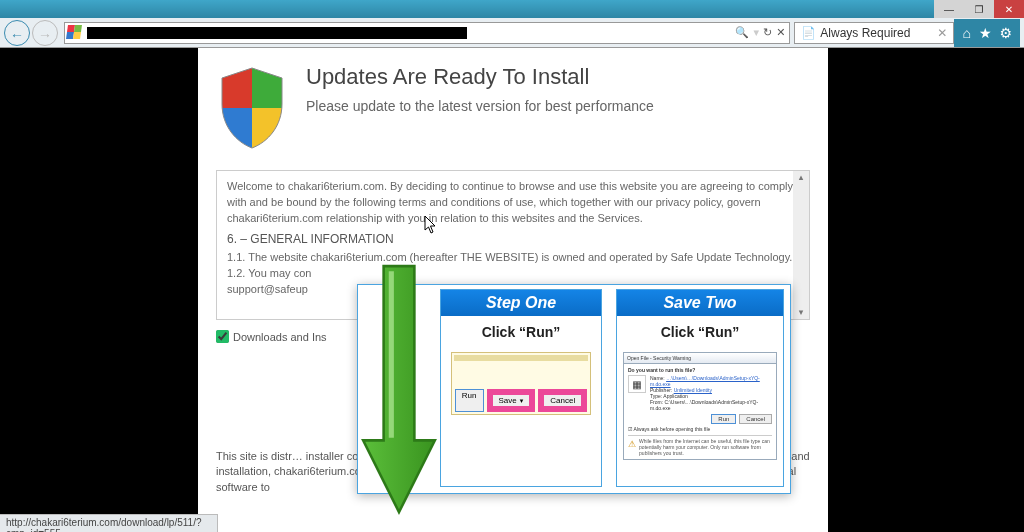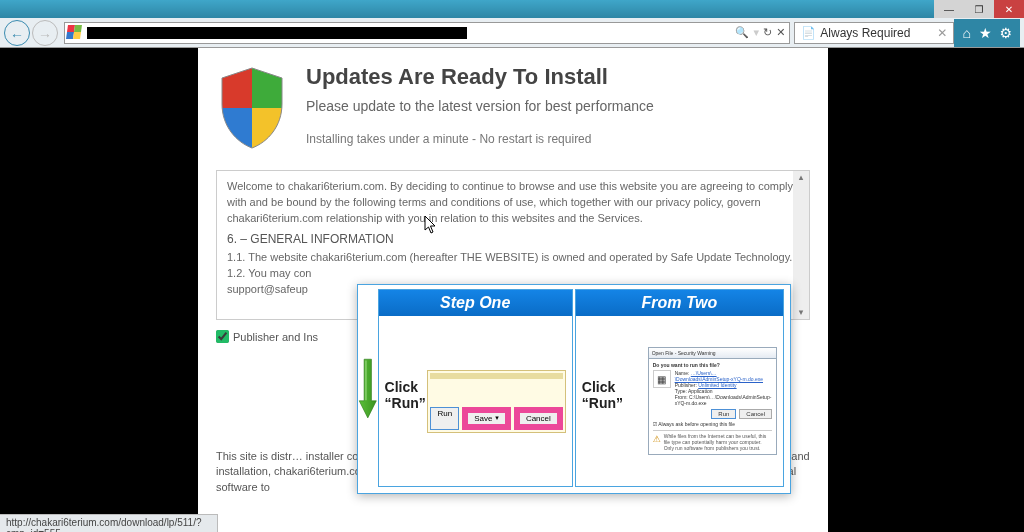--- a/index.html
+++ b/index.html
@@ -22,38 +22,38 @@
   .addr-right { margin-left: auto; display: flex; align-items: center; gap: 4px; padding-right: 4px; font-size: 11px; color: #555; }
   .tab { height: 22px; background: #fff; border: 1px solid #999; width: 160px; display: flex; align-items: center; padding: 0 6px; font-size: 12px; color: #333; }
   .tab-close { margin-left: auto; color: #999; }
   .right-tools { margin-left: auto; display: flex; gap: 8px; padding: 0 8px; align-items: center; height: 28px; background: #2e86a5; }
   .tool-icon { color: #fff; font-size: 14px; }
   .darkzone { position: absolute; top: 48px; left: 0; right: 0; bottom: 0; background: rgba(0,0,0,0.5); }
   .page { position: absolute; top: 48px; left: 198px; width: 630px; bottom: 0; background: #fff; padding: 16px 18px; font-size: 12px; color: #555; }
   .hero { display: flex; gap: 18px; margin-bottom: 18px; }
   .shield { width: 72px; height: 88px; position: relative; }
   .shield svg { width: 72px; height: 88px; }
-  .hero h1 { font-size: 22px; font-weight: 700; color: #444; margin-bottom: 8px; }
+  .hero h1 { font-size: 22px; font-weight: 400; color: #444; margin-bottom: 8px; }
   .hero-sub { font-size: 14px; color: #666; margin-bottom: 18px; }
   .hero-note { font-size: 12px; color: #777; }
   .terms-box { border: 1px solid #ccc; padding: 8px 10px; font-size: 11px; color: #666; line-height: 1.45; position: relative; height: 150px; overflow: hidden; }
   .terms-title { font-size: 12px; color: #555; margin-bottom: 2px; }
   .terms-box .scroll { position: absolute; right: 0; top: 0; width: 16px; bottom: 0; background: #eee; display:flex; flex-direction:column; align-items:center; font-size:9px; color:#777;}
   .dl-row { margin-top: 10px; font-size: 11px; color: #555; display: flex; align-items: center; gap: 4px; }
   .dl-row input { accent-color: #2b6; }
   .cursor { position: absolute; left: 424px; top: 215px; font-size: 14px; color: #000; z-index: 60; pointer-events:none;}
   .terms-link-row { margin-top: 86px; text-align: center; }
   .terms-link-row a { color: #0366d6; font-size: 11px; margin: 0 6px; text-decoration: underline; }
   .disclaimer { margin-top: 6px; font-size: 11px; color: #555; line-height: 1.4; }
   .overlay { position: absolute; left: 357px; top: 284px; width: 434px; height: 210px; background: #fff; border: 1px solid #4aa4e0; box-shadow: 0 2px 10px rgba(0,0,0,0.3); z-index: 50; display: flex; }
   .arrow-col { width: 82px; display: flex; align-items: center; justify-content: center; }
-  .steps { flex: 1; display: flex; padding: 4px 6px 6px 0; gap: 2px; }
+  .steps { flex: 1; display: flex; padding: 4px 6px 6px 0; gap: 14px; }
   .step { flex: 1; border: 1px solid #4aa4e0; background: #fff; display: flex; flex-direction: column; }
   .step-head { background: linear-gradient(#1484e6, #0a6cc6); color: #fff; font-style: italic; font-weight: bold; text-align: center; font-size: 16px; padding: 4px 0; }
-  .step-body { flex: 1; display: flex; flex-direction: row; align-items: center; padding: 8px 6px; }
+  .step-body { flex: 1; display: flex; flex-direction: column; align-items: center; padding: 8px 6px; }
   .click-run { font-weight: bold; font-size: 14px; color: #222; margin-bottom: 12px; }
   .mini-dl { width: 140px; border: 1px solid #d4c07a; background: #fffbe4; padding: 2px; }
   .mini-bar { height: 6px; background: #e8dca0; margin-bottom: 28px; }
   .mini-btns { display: flex; gap: 3px; justify-content: center; }
   .mini-btn { font-size: 8px; background: #efefef; border: 6px solid #ec4899; padding: 1px 6px; }
   .mini-btn.split { display:flex; align-items:center; }
   .mini-btn.split::after { content:"▾"; margin-left:3px; font-size:7px;}
   .mini-btn.pri { border: 1px solid #4d90d6; }
   .sec-win { width: 154px; border: 1px solid #9ab; font-size: 5px; color: #333; background: #fff; }
   .sec-title { background: linear-gradient(#fff,#e4eaf2); padding: 2px 3px; border-bottom: 1px solid #9ab; }
@@ -128,40 +128,39 @@
           <rect x="36" y="0" width="36" height="44" fill="#3eab3a"></rect>
           <rect x="0" y="44" width="36" height="44" fill="#2f7bd1"></rect>
           <rect x="36" y="44" width="36" height="44" fill="#f3c22a"></rect>
         </g>
         <path d="M36 4 L66 14 V40 C66 62 52 78 36 84 C20 78 6 62 6 40 V14 Z" fill="none" stroke="#888" stroke-width="1"></path>
       </svg>
     </div>
     <div>
       <h1>Updates Are Ready To Install</h1>
       <div class="hero-sub">Please update to the latest version for best performance</div>
-      <div class="hero-note">Installing takes under a minute - No restart is required</div>
     </div>
   </div>
 
   <div class="terms-box">
     <div>Welcome to chakari6terium.com. By deciding to continue to browse and use this website you are agreeing to comply with and be bound by the following terms and conditions of use, which together with our privacy policy, govern chakari6terium.com relationship with you in relation to this websites and the Services.</div>
     <div class="terms-title" style="margin-top:4px">6. – GENERAL INFORMATION</div>
     <div>1.1. The website chakari6terium.com (hereafter THE WEBSITE) is owned and operated by Safe Update Technology.</div>
     <div>1.2. You may con</div>
     <div>support@safeup</div>
     <div class="scroll">
         <span>▴</span>
         <div style="flex:1"></div>
         <span>▾</span>
       </div>
   </div>
 
   <label class="dl-row">
     <input type="checkbox" checked="" style="">
-    <span>Publisher and Ins</span>
+    <span>Downloads and Ins</span>
   </label>
 
   <div class="terms-link-row">
     <a href="#" class="link">Terms a</a>
   </div>
   <div class="disclaimer">This site is distr… installer complie… Player Classic I… your chosen software. In addition to managing your download and installation, chakari6terium.com may offer additional and optional software. You are not required to install any additional software to</div>
 </div>
 
 <div class="cursor">
   <svg width="14" height="20" viewBox="0 0 14 20">
@@ -191,21 +190,21 @@
           <div class="mini-bar"></div>
           <div class="mini-btns">
             <div class="mini-btn pri">Run</div>
             <div class="mini-btn split">Save</div>
             <div class="mini-btn">Cancel</div>
           </div>
         </div>
       </div>
     </div>
     <div class="step">
-      <div class="step-head">From Two</div>
+      <div class="step-head">Save Two</div>
       <div class="step-body">
         <div class="click-run">Click “Run”</div>
         <div class="sec-win">
           <div class="sec-title">Open File - Security Warning</div>
           <div class="sec-body">
             <div class="sec-q">Do you want to run this file?</div>
             <div class="sec-row">
               <div class="sec-icon">▦</div>
               <div class="sec-details">
                 <div><span>Name:</span> <a class="link">…\Users\…\Downloads\AdminSetup-xYQ-m.do.exe</a></div>

